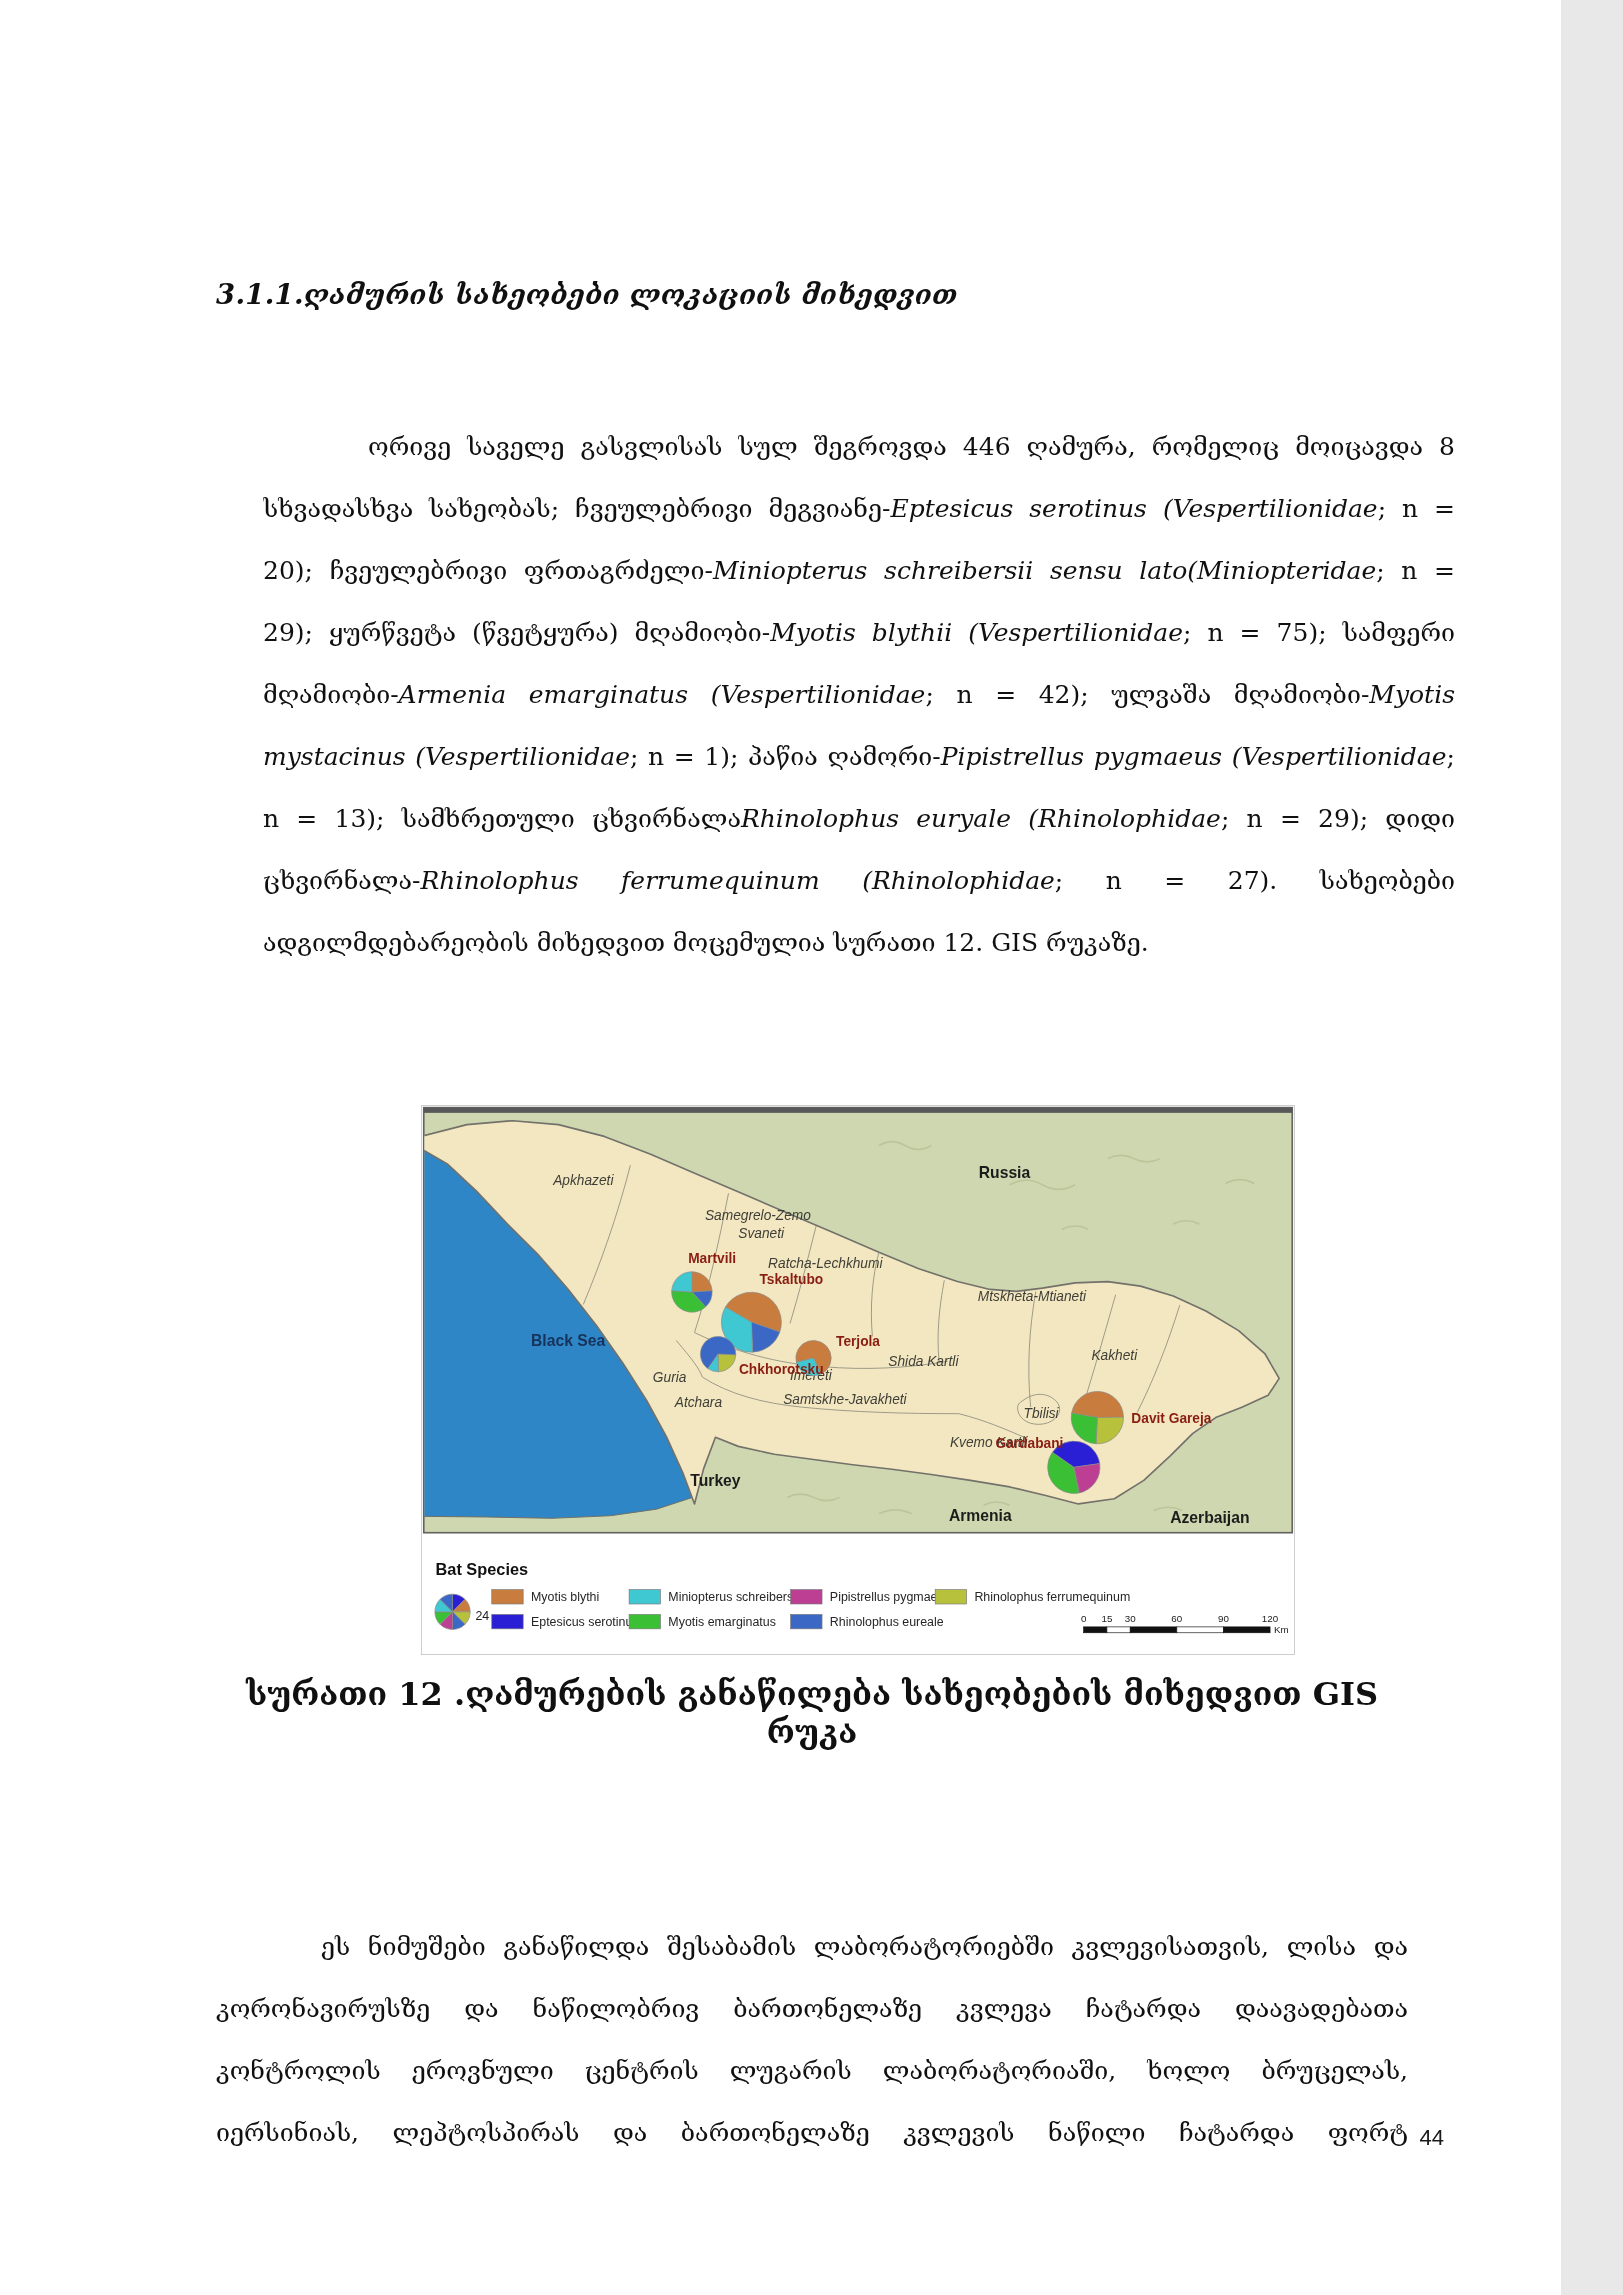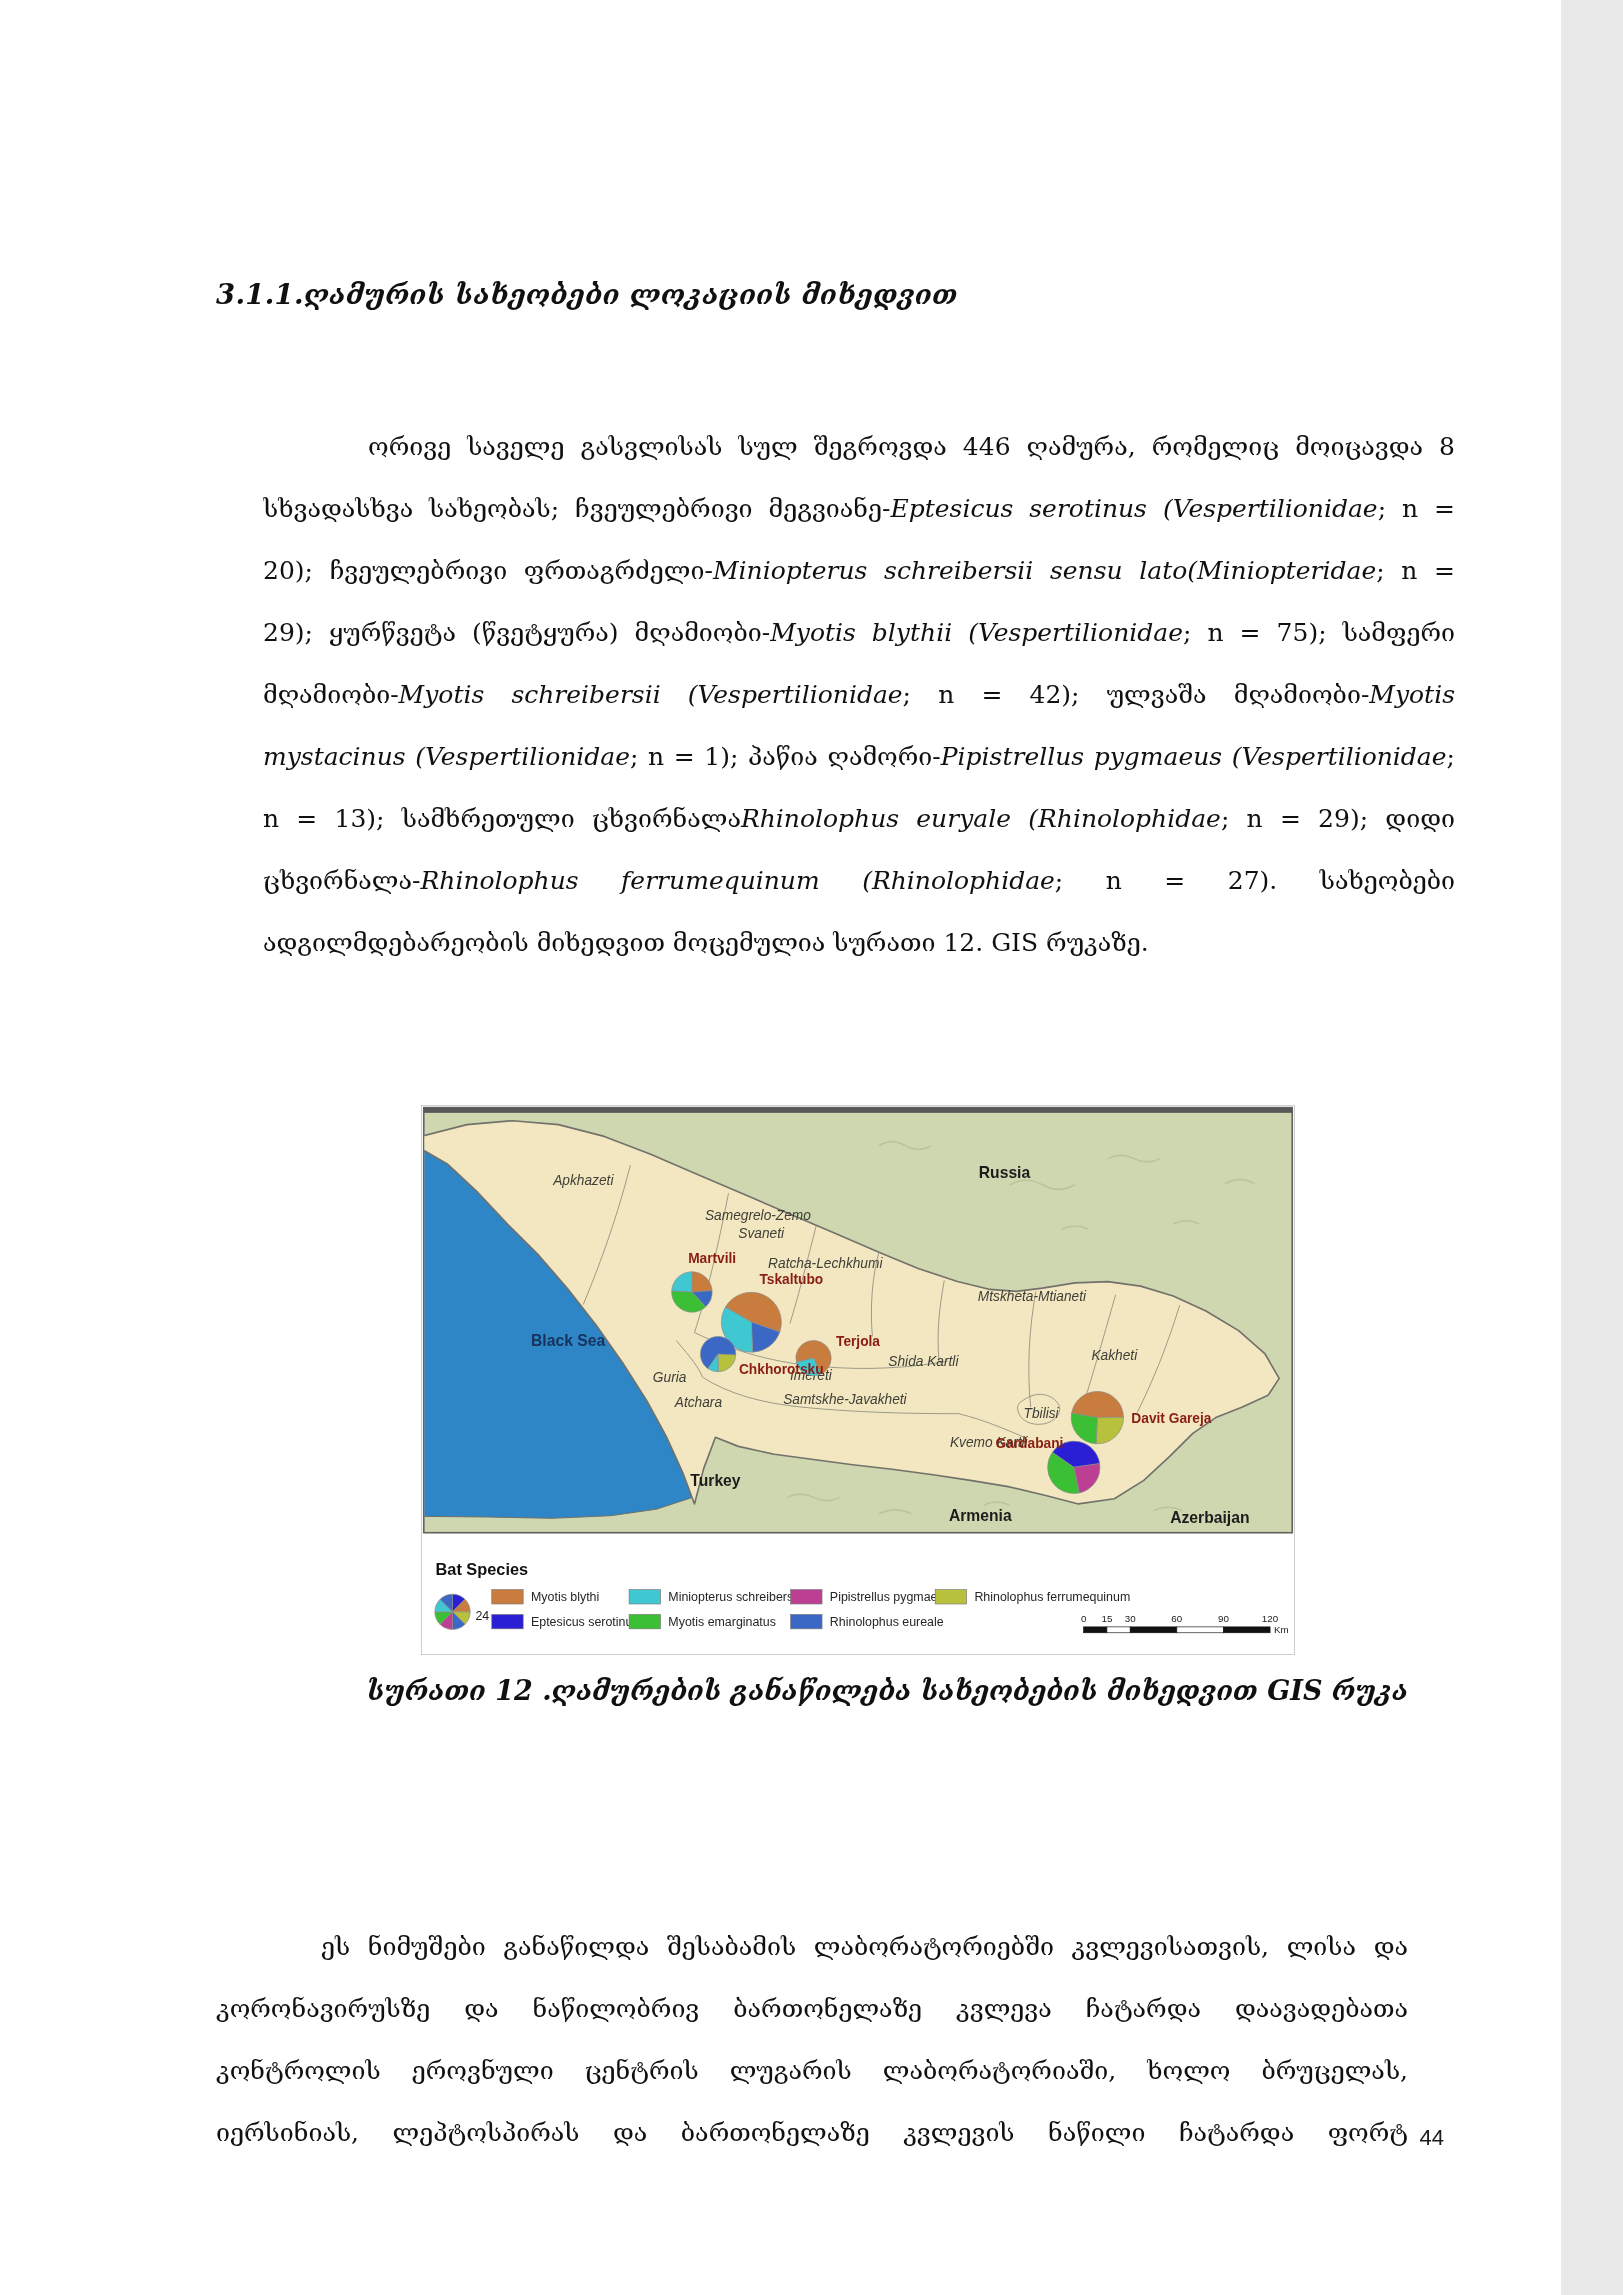--- a/index.html
+++ b/index.html
@@ -13,22 +13,22 @@
   }
   .para{ position:absolute; left:216px; width:1192px; font-size:25px; }
   #para1{ top:416px;margin-left:47px; }
   #para2{ top:1916px; }
   .line{ height:62px; line-height:62px; text-align:justify; text-align-last:justify; overflow:hidden; }
   .line.last{ text-align-last:left; }
   .line.indent{ padding-left:105px; }
   .line .lat{ font-style:italic; }
   .figure{ position:absolute; left:421px; top:1105px; width:874px; height:550px; }
   .caption{
-    position:absolute; left:216px; top:1675px; width:1192px; text-align:right;
-    font-size:27px; font-weight:bold; font-style:italic;
+    position:absolute; left:216px; top:1675px; width:1192px; text-align:center;
+    font-size:32px; font-weight:bold; 
   }
   .pagenum{
     position:absolute; right:117px; top:2125px; font-size:22px;
     font-family:"Liberation Sans","DejaVu Sans",sans-serif; color:#1a1a1a;
   }
   
   text{ font-family:"Liberation Sans","DejaVu Sans",sans-serif; }
   .rlabel{ font-size:21px; font-style:italic; fill:#3f3f37; }
   .clabel{ font-size:24px; font-weight:bold; fill:#1c1c1c; }
   .sealabel{ font-size:24px; font-weight:bold; fill:#17335c; }
@@ -44,21 +44,21 @@
 
 <div class="page">
 
   <div class="heading">3.1.1.ღამურის სახეობები ლოკაციის მიხედვით</div>
 
   <div class="para" id="para1">
       <div class="line indent"><span>ორივე საველე გასვლისას სულ შეგროვდა 446 ღამურა, რომელიც მოიცავდა  8</span></div>
       <div class="line"><span>სხვადასხვა  სახეობას; ჩვეულებრივი მეგვიანე-</span><span class="lat">Eptesicus serotinus (Vespertilionidae</span><span>; n =</span></div>
       <div class="line"><span>20); ჩვეულებრივი ფრთაგრძელი-</span><span class="lat">Miniopterus schreibersii sensu lato(Miniopteridae</span><span>; n =</span></div>
       <div class="line"><span>29); ყურწვეტა (წვეტყურა) მღამიობი-</span><span class="lat">Myotis blythii (Vespertilionidae</span><span>; n = 75); სამფერი</span></div>
-      <div class="line"><span>მღამიობი-</span><span class="lat">Myotis schreibersii (Vespertilionidae</span><span>; n = 42); ულვაშა მღამიობი-</span><span class="lat">Myotis</span></div>
+      <div class="line"><span>მღამიობი-</span><span class="lat">Armenia emarginatus (Vespertilionidae</span><span>; n = 42); ულვაშა მღამიობი-</span><span class="lat">Myotis</span></div>
       <div class="line"><span class="lat">mystacinus (Vespertilionidae</span><span>; n = 1); პაწია ღამორი-</span><span class="lat">Pipistrellus pygmaeus (Vespertilionidae</span><span>;</span></div>
       <div class="line"><span>n = 13); სამხრეთული ცხვირნალა</span><span class="lat">Rhinolophus euryale (Rhinolophidae</span><span>; n = 29); დიდი</span></div>
       <div class="line"><span>ცხვირნალა-</span><span class="lat">Rhinolophus ferrumequinum (Rhinolophidae</span><span>; n = 27). სახეობები</span></div>
       <div class="line last"><span>ადგილმდებარეობის მიხედვით მოცემულია სურათი 12. GIS რუკაზე.</span></div>
     </div>
 
   <div class="figure">
     <svg id="map-svg" viewBox="0 0 1336 841" width="874" height="550">
       <defs>
         <clipPath id="mapclip">

